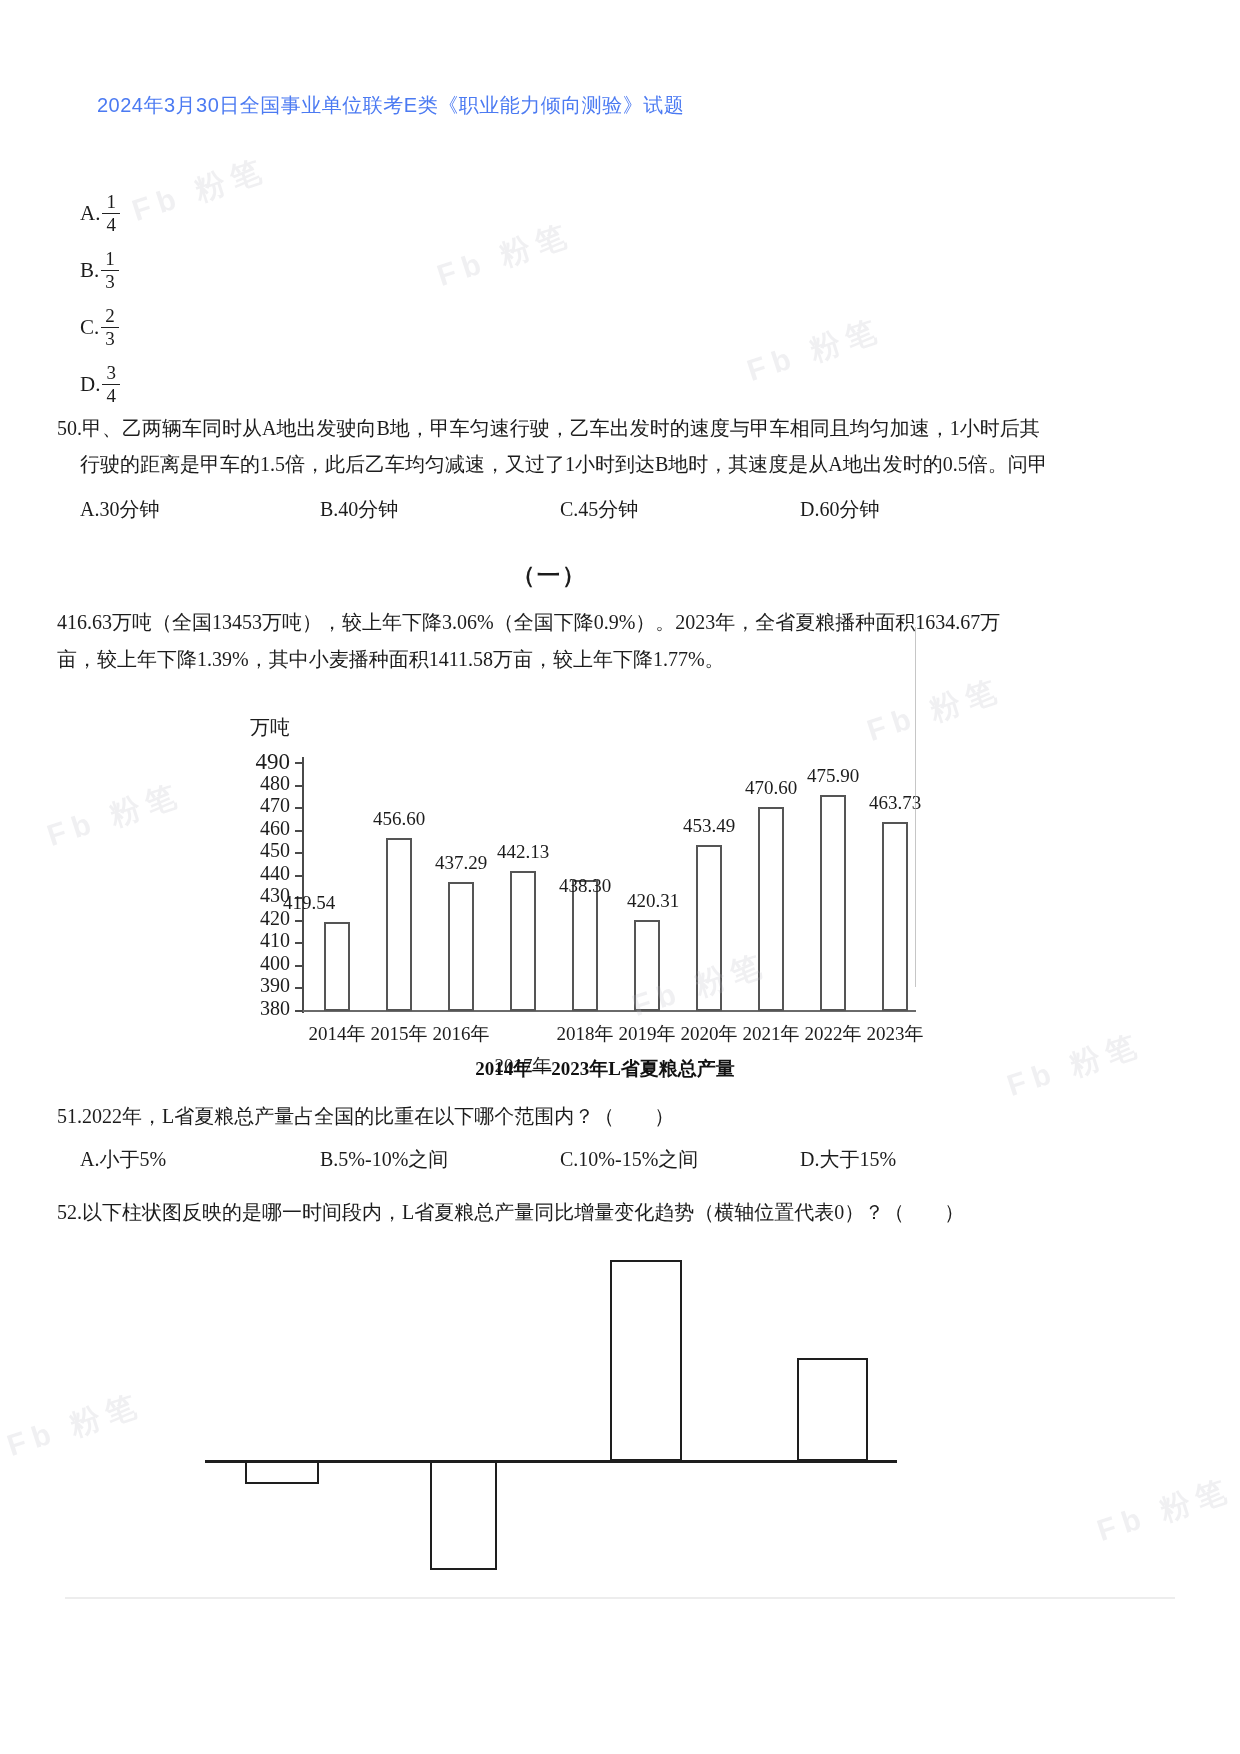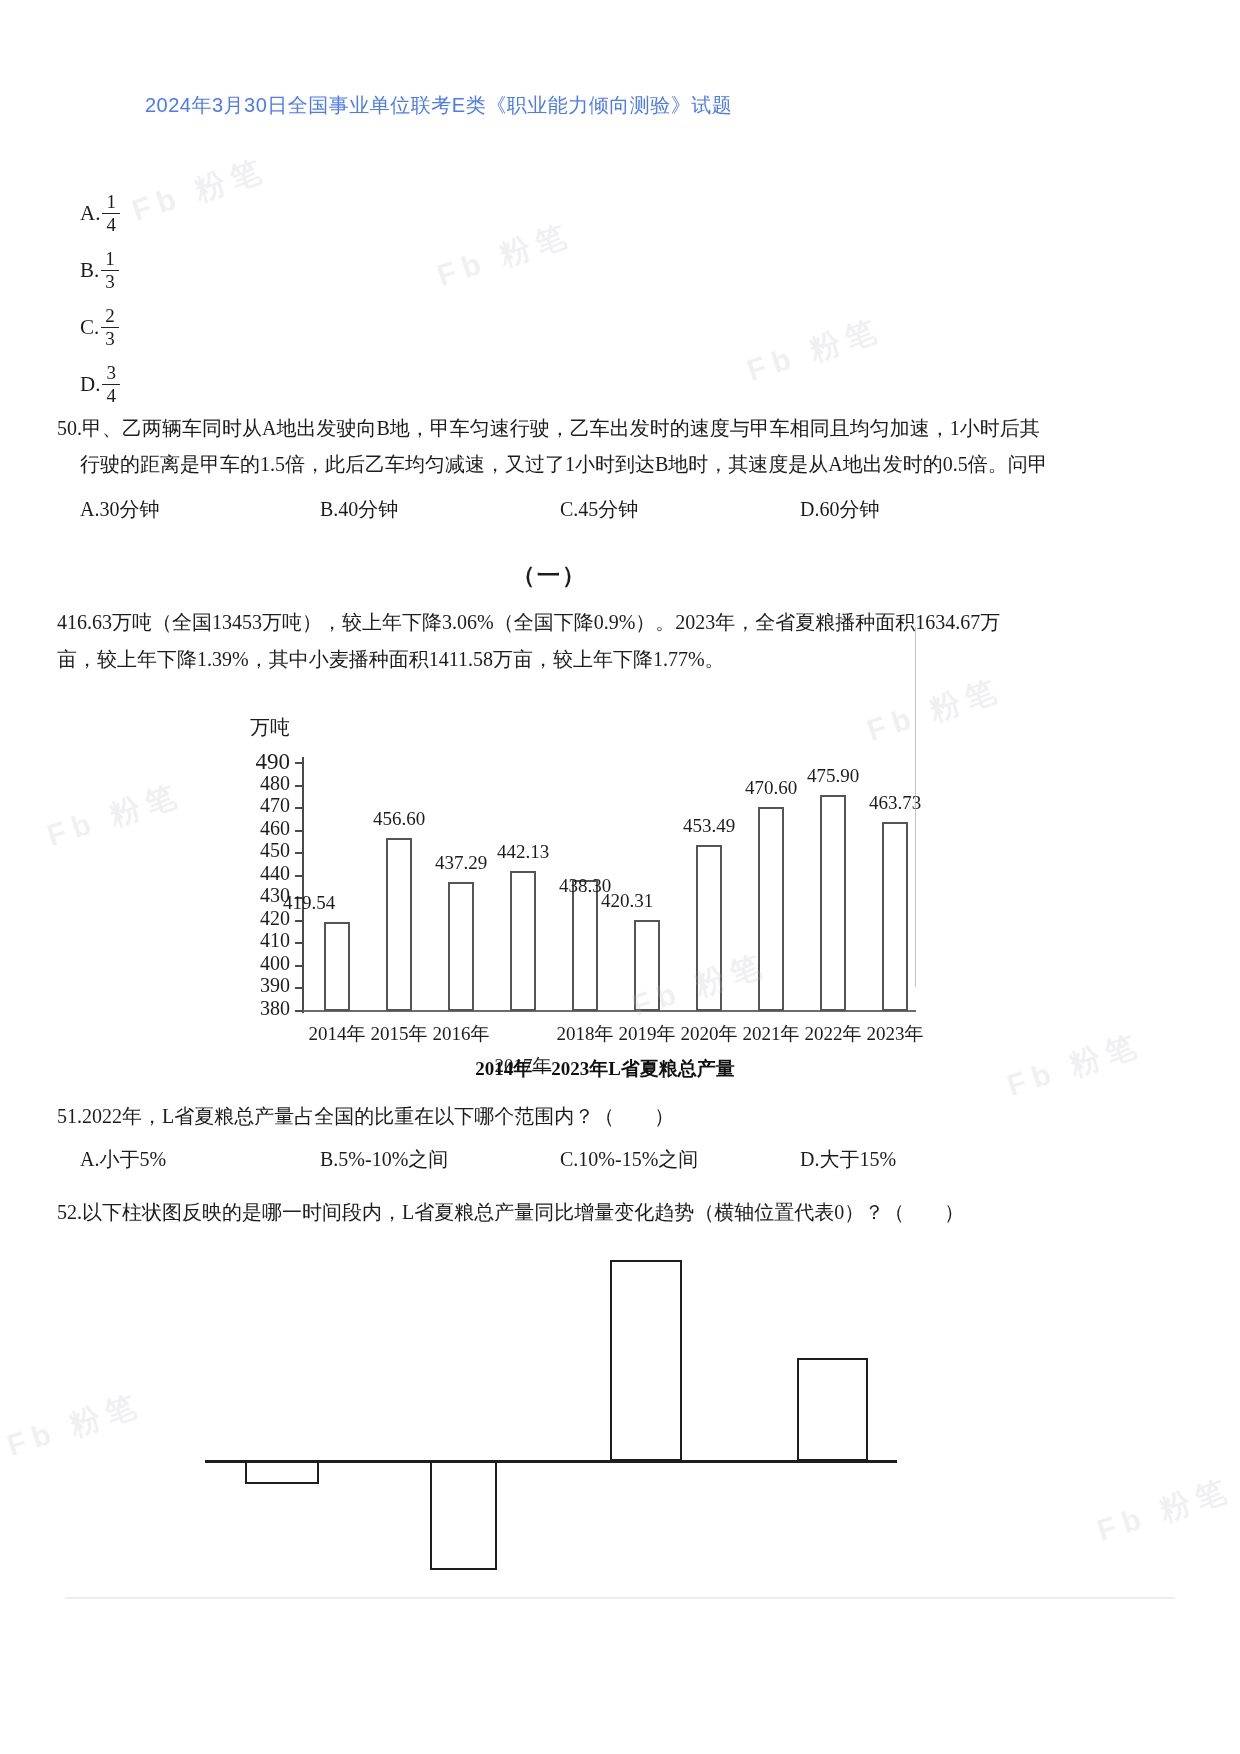--- a/index.html
+++ b/index.html
@@ -3,21 +3,20 @@
 <meta charset="utf-8">
 <style>
   html,body{margin:0;padding:0;background:#ffffff;}
   #page{
     position:relative;width:1240px;height:1754px;background:#fff;overflow:hidden;
     font-family:"Liberation Serif","DejaVu Serif",serif;color:#1c1c1c;
   }
   .header{
     position:absolute;left:97px;top:92px;font-size:20px;letter-spacing:.5px;
     font-family:"Liberation Sans","DejaVu Sans",sans-serif;
-    margin-left:48px;
   }
   
   .frac-row{position:absolute;left:80px;display:flex;align-items:center;height:54px;}
   .frac-letter{font-size:21px;margin-right:2px;}
   .fraction{display:inline-flex;flex-direction:column;align-items:center;font-size:19px;line-height:22px;}
   .fraction .num{padding:0 4px;border-bottom:1.6px solid #222;}
   .fraction .den{padding:0 4px;}
   
   .q{position:absolute;left:57px;width:1000px;font-size:20px;line-height:36px;}
   .qline{white-space:nowrap;}
@@ -135,21 +134,21 @@
       <div class="bar" style="left: 448px; top: 882px; width: 26px; height: 129px; background: rgb(255, 255, 255); border-color: rgb(85, 85, 85);"></div>
       <div class="chart-label center" style="left: 413px; top: 852px; width: 96px;">437.29</div>
       <div class="chart-label center" style="left: 423px; top: 1021px; width: 76px;">2016年</div>
       <div class="bar" style="left: 510px; top: 871px; width: 26px; height: 140px; background: rgb(255, 255, 255); border-color: rgb(85, 85, 85);"></div>
       <div class="chart-label center" style="left: 475px; top: 841px; width: 96px;">442.13</div>
       <div class="chart-label center" style="left: 485px; top: 1021px; width: 76px; margin-top: 32px;">2017年</div>
       <div class="bar" style="left: 572px; top: 880px; width: 26px; height: 131px; background: rgb(255, 255, 255); border-color: rgb(85, 85, 85);"></div>
       <div class="chart-label center" style="left: 537px; top: 875px; width: 96px;">438.30</div>
       <div class="chart-label center" style="left: 547px; top: 1021px; width: 76px;">2018年</div>
       <div class="bar" style="left: 634px; top: 920px; width: 26px; height: 91px; background: rgb(255, 255, 255); border-color: rgb(85, 85, 85);"></div>
-      <div class="chart-label center" style="left: 579px; top: 890px; width: 96px;">420.31</div>
+      <div class="chart-label center" style="left: 605px; top: 890px; width: 96px;">420.31</div>
       <div class="chart-label center" style="left: 609px; top: 1021px; width: 76px;">2019年</div>
       <div class="bar" style="left: 696px; top: 845px; width: 26px; height: 166px; background: rgb(255, 255, 255); border-color: rgb(85, 85, 85);"></div>
       <div class="chart-label center" style="left: 661px; top: 815px; width: 96px;">453.49</div>
       <div class="chart-label center" style="left: 671px; top: 1021px; width: 76px;">2020年</div>
       <div class="bar" style="left: 758px; top: 807px; width: 26px; height: 204px; background: rgb(255, 255, 255); border-color: rgb(85, 85, 85);"></div>
       <div class="chart-label center" style="left: 723px; top: 777px; width: 96px;">470.60</div>
       <div class="chart-label center" style="left: 733px; top: 1021px; width: 76px;">2021年</div>
       <div class="bar" style="left: 820px; top: 795px; width: 26px; height: 216px; background: rgb(255, 255, 255); border-color: rgb(85, 85, 85);"></div>
       <div class="chart-label center" style="left: 785px; top: 765px; width: 96px;">475.90</div>
       <div class="chart-label center" style="left: 795px; top: 1021px; width: 76px;">2022年</div>

